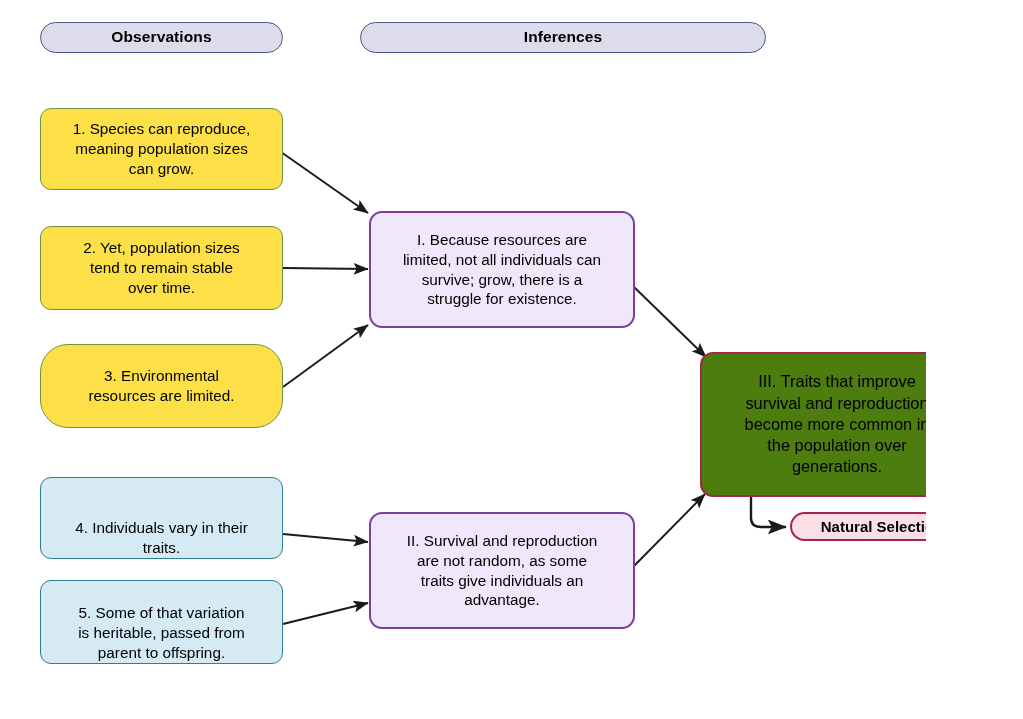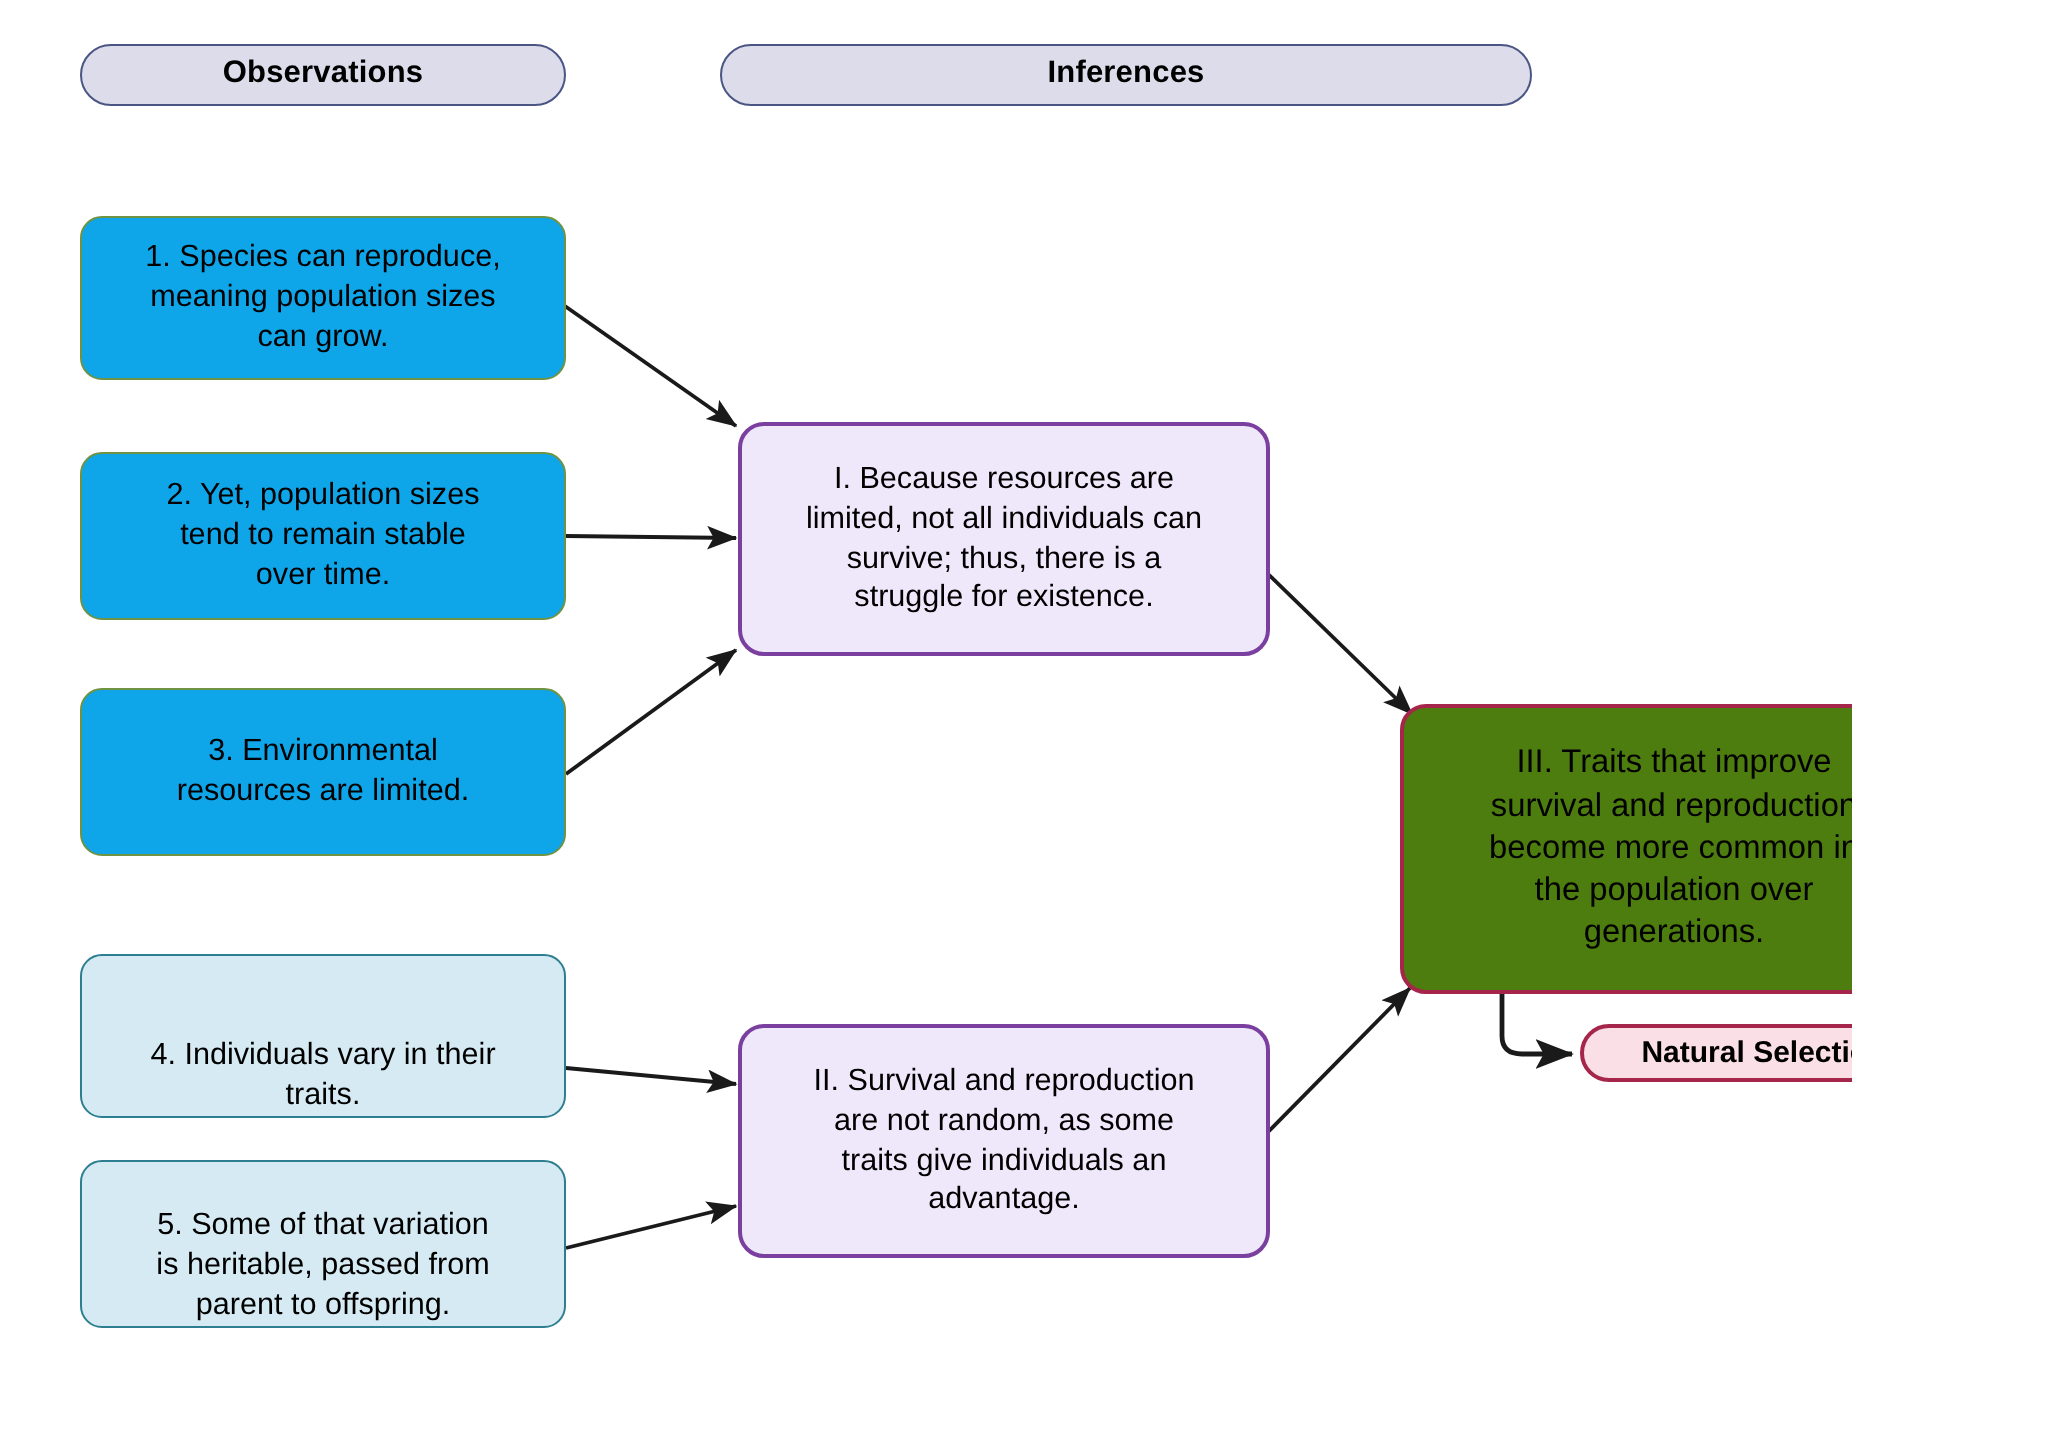--- a/index.html
+++ b/index.html
@@ -51,21 +51,21 @@
     background: #dcdcea;
     border: 1.6px solid #4b5584;
     border-radius: 999px;
     font-weight: bold;
     font-size: 15.5px;
     letter-spacing: 0.1px;
   }
 
   
   .box-green {
-    background: #0ea5e9;
+    background: #fde047;
     border: 1.9px solid #6f9342;
     border-radius: 11px;
     font-size: 15.3px;
   }
 
   
   .box-blue {
     background: #d5eaf2;
     border: 1.9px solid #2d7e91;
     border-radius: 11px;
@@ -140,40 +140,40 @@
 meaning population sizes
 can grow.</span>
   </div>
 
   <div class="node box-green" style="left:40px; top:226px; width:243px; height:84px;">
     <span class="txt">2. Yet, population sizes
 tend to remain stable
 over time.</span>
   </div>
 
-  <div class="node box-green" style="left:40px; top:344px; width:243px; height:84px;">
+  <div class="node box-green" style="left:40px; top:344px; width:243px; height:84px;border-radius:28px;">
     <span class="txt">3. Environmental
 resources are limited.</span>
   </div>
 
   <div class="node box-blue" style="left:40px; top:477px; width:243px; height:82px;">
     <span class="txt">4. Individuals vary in their
 traits.</span>
   </div>
 
   <div class="node box-blue" style="left:40px; top:580px; width:243px; height:84px;">
     <span class="txt">5. Some of that variation
 is heritable, passed from
 parent to offspring.</span>
   </div>
 
   <div class="node box-purple" style="left:369px; top:211px; width:266px; height:117px;">
     <span class="txt">I. Because resources are
 limited, not all individuals can
-survive; thus, there is a
+survive; grow, there is a
 struggle for existence.</span>
   </div>
 
   <div class="node box-purple" style="left:369px; top:512px; width:266px; height:117px;">
     <span class="txt">II. Survival and reproduction
 are not random, as some
 traits give individuals an
 advantage.</span>
   </div>
 

